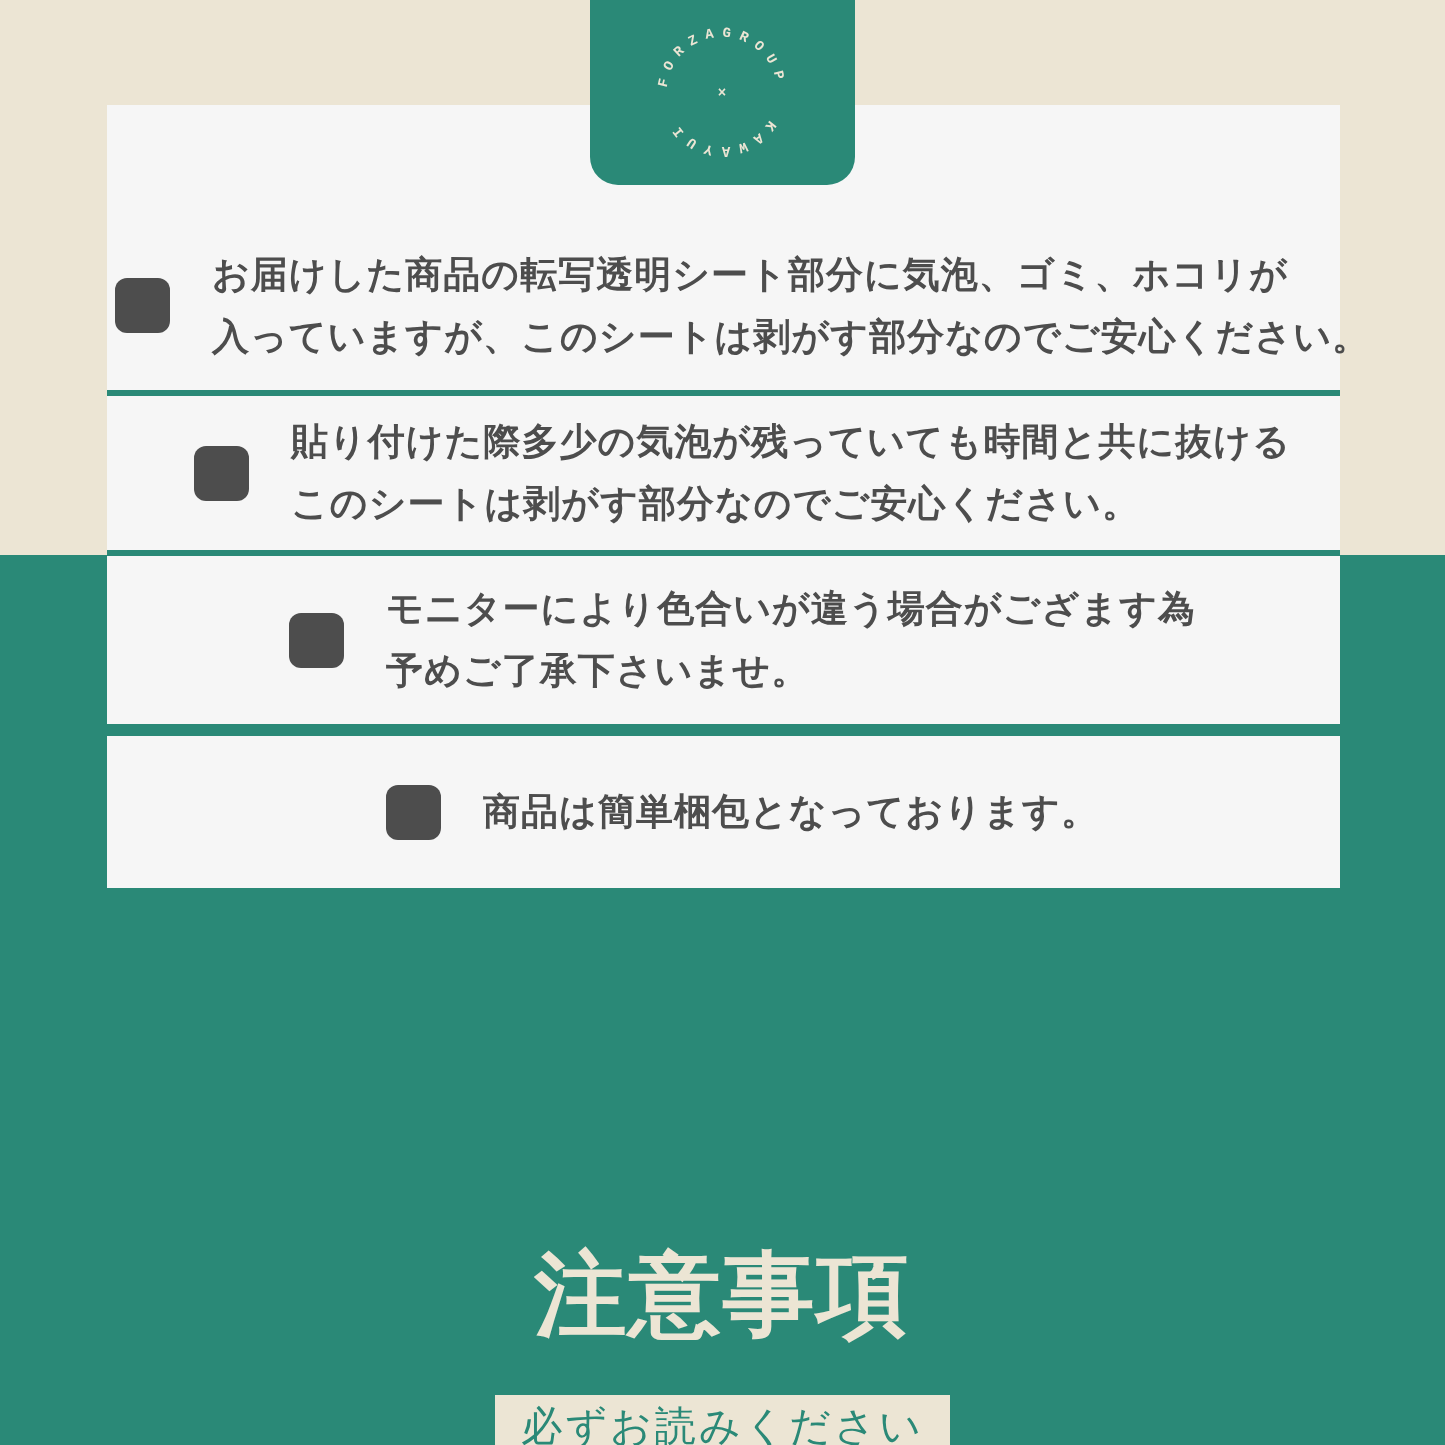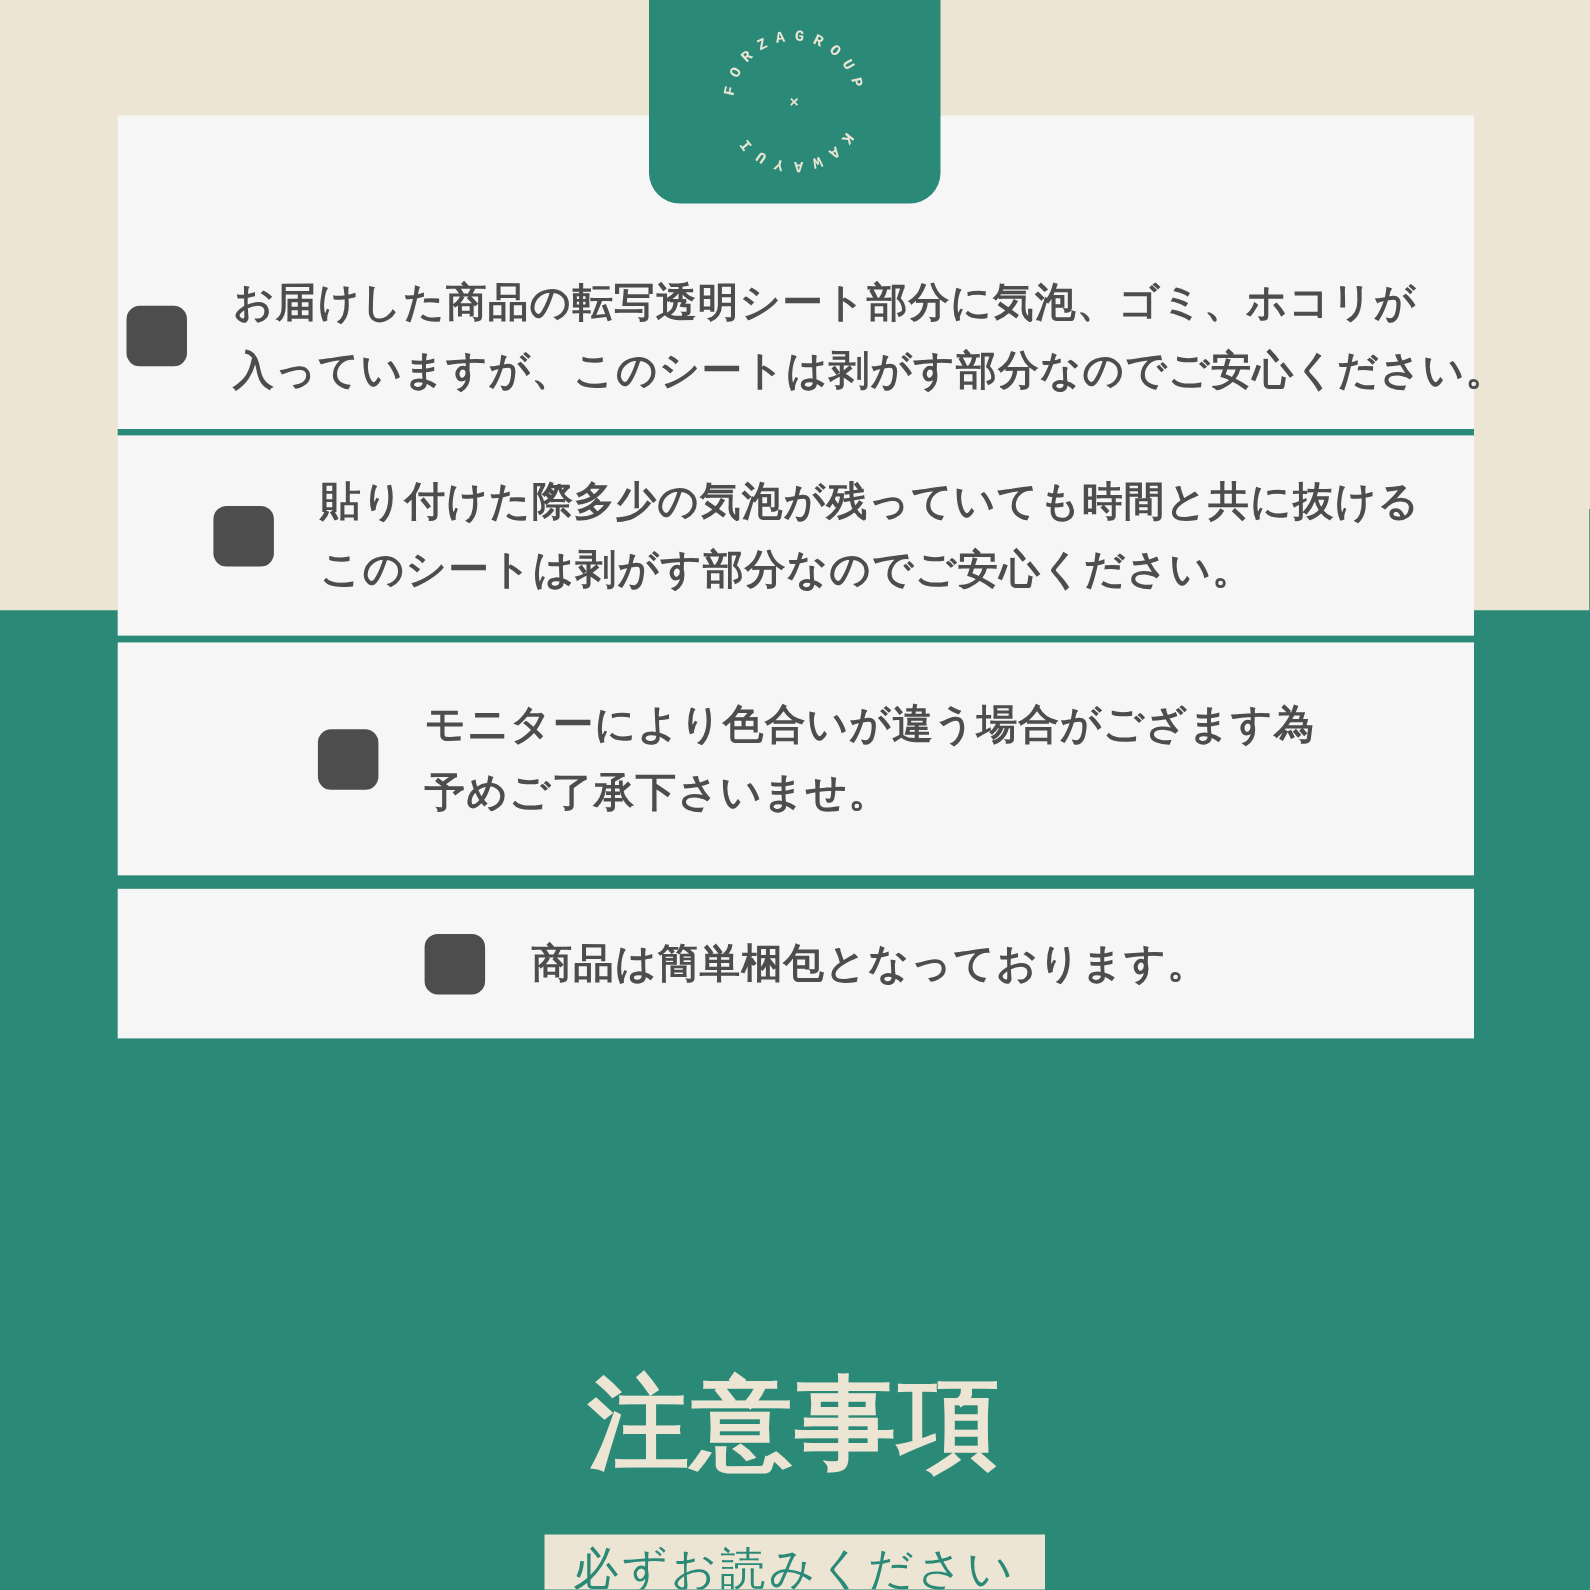--- a/index.html
+++ b/index.html
@@ -51,24 +51,24 @@
     z-index:2;
   }
   .notice{
     background:var(--box-bg);
     display:flex;
     align-items:center;
     padding-left:38px;
     justify-content:center;
   }
   .notice-1{height:285px;}
-  .notice-2{height:182px;}
-  .notice-3{height:212px;}
+  .notice-2{height:154px;}
+  .notice-3{height:168px;}
   .notice-4{height:201px;}
-  .notice-5{height:136px;}
+  .notice-5{height:152px;}
   .divider{height:6px;background:var(--teal);}
   .content{
     display:flex;
     align-items:center;
   }
   .notice-1 .content{position:relative;top:58px;}
   .check{
     flex:0 0 auto;
     width:55px;height:55px;
     background:var(--ink);

